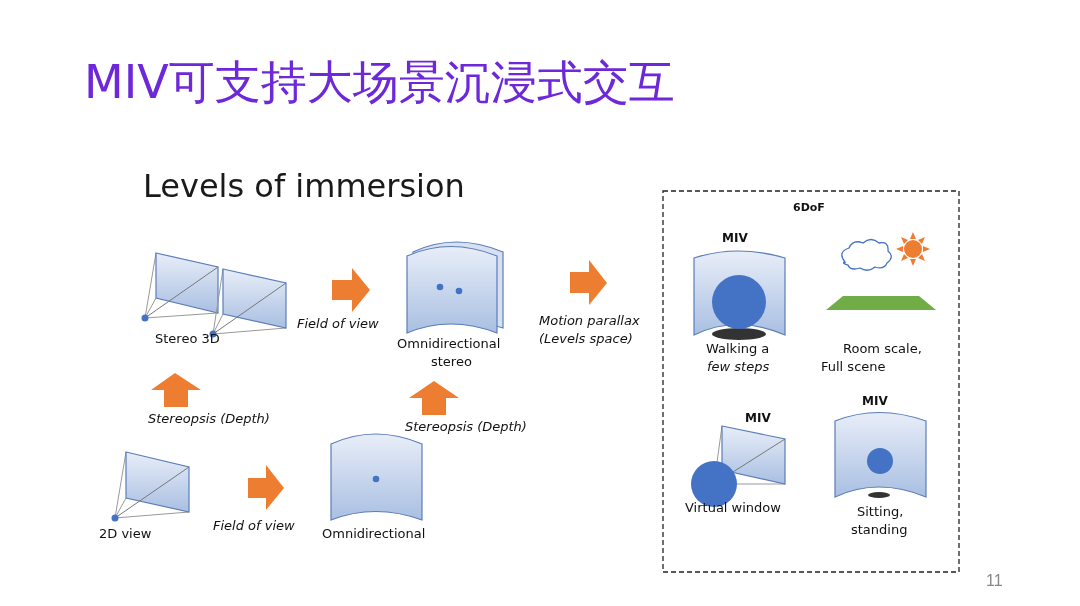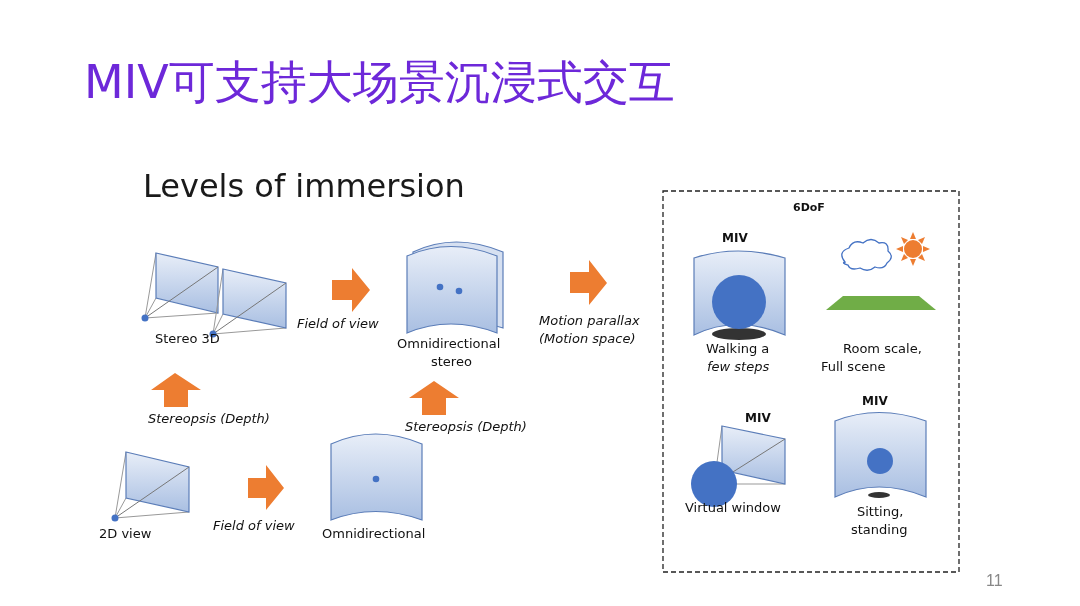--- a/index.html
+++ b/index.html
@@ -120,21 +120,21 @@
 <div class="lbl" style="left:99px; top:525px;">2D view</div>
 <div class="lbl" style="left:322px; top:525px;">Omnidirectional</div>
 <div class="lbl" style="left:397px; top:335px;">Omnidirectional</div>
 <div class="lbl" style="left:431px; top:353px;">stereo</div>
 
 <div class="lbl it" style="left:297px; top:315px;">Field of view</div>
 <div class="lbl it" style="left:213px; top:517px;">Field of view</div>
 <div class="lbl it" style="left:148px; top:410px;">Stereopsis (Depth)</div>
 <div class="lbl it" style="left:405px; top:418px;">Stereopsis (Depth)</div>
 <div class="lbl it" style="left:539px; top:312px;">Motion parallax</div>
-<div class="lbl it" style="left:539px; top:330px;">(Motion space)</div>
+<div class="lbl it" style="left:539px; top:330px;">(Levels space)</div>
 
 <div class="lbl bold" style="left:793px; top:199px; font-size:11px;">6DoF</div>
 <div class="lbl bold" style="left:722px; top:229px; font-size:12px;">MIV</div>
 <div class="lbl" style="left:706px; top:340px;">Walking a</div>
 <div class="lbl" style="left:707px; top:358px;font-style:italic;">few steps</div>
 <div class="lbl" style="left:843px; top:340px;">Room scale,</div>
 <div class="lbl" style="left:821px; top:358px;">Full scene</div>
 <div class="lbl bold" style="left:745px; top:409px; font-size:12px;">MIV</div>
 <div class="lbl" style="left:685px; top:499px;">Virtual window</div>
 <div class="lbl bold" style="left:862px; top:392px; font-size:12px;">MIV</div>

